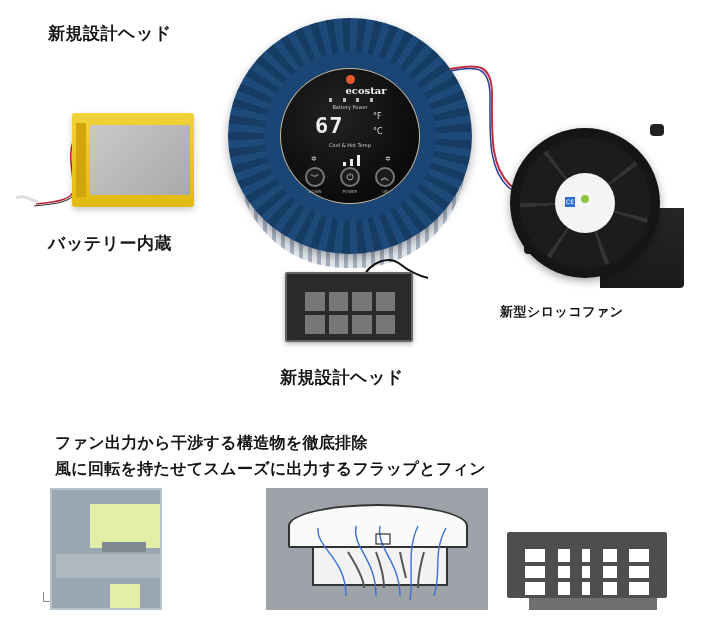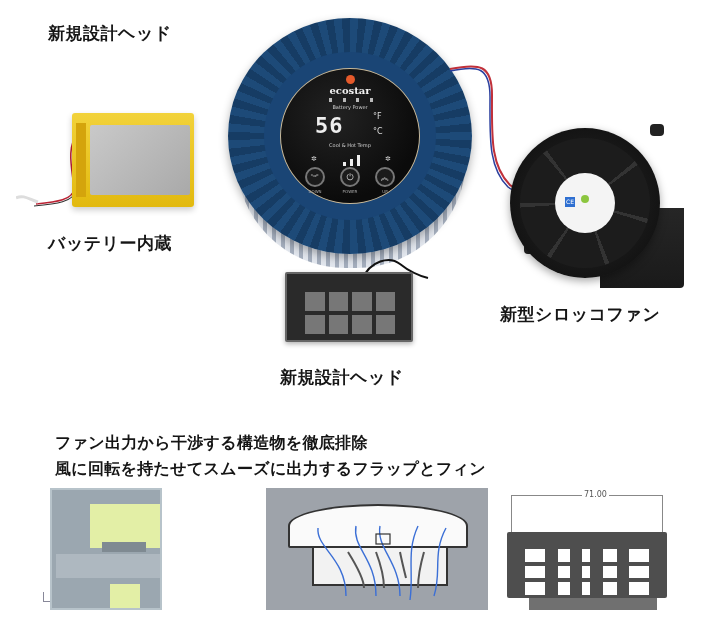--- a/index.html
+++ b/index.html
@@ -3,38 +3,38 @@
 <meta charset="utf-8">
 <style>
   * { box-sizing: border-box; margin: 0; padding: 0; }
   html, body { width: 712px; height: 627px; background: #ffffff; overflow: hidden; }
   body { position: relative; font-family: "DejaVu Sans", sans-serif; color: #111; }
 
   .label { position: absolute; font-weight: bold; color: #151515; white-space: nowrap; letter-spacing: 0.5px; }
   .lbl-head { left: 36px; top: 22px; font-size: 17px; margin-left: 12px; }
   .lbl-battery { left: 48px; top: 232px; font-size: 17px; }
   .lbl-flap { left: 280px; top: 366px; font-size: 17px; }
-  .lbl-fan { left: 500px; top: 303px; font-size: 17px; }
+  .lbl-fan { left: 500px; top: 303px; font-size: 13px; }
   .caption { position: absolute; left: 55px; font-size: 16px; font-weight: bold; color: #151515; white-space: nowrap; letter-spacing: 0.3px; }
   .cap1 { top: 433px; }
   .cap2 { top: 459px; }
 
   
   .battery { position: absolute; left: 72px; top: 113px; width: 122px; height: 94px; background: linear-gradient(180deg,#f2d23a,#e2b90f); border-radius: 3px; box-shadow: 0 3px 6px rgba(0,0,0,0.2); }
   .battery-face { position: absolute; left: 18px; top: 12px; width: 100px; height: 70px; background: linear-gradient(135deg,#c9c9c9,#a9a9a9); border-radius: 2px; }
   .battery-edge { position: absolute; left: 4px; top: 10px; width: 10px; height: 74px; background: #d4a40c; }
   .wire-batt { position: absolute; left: 16px; top: 128px; width: 70px; height: 80px; }
 
   
   .head { position: absolute; left: 228px; top: 18px; width: 244px; height: 250px; }
   .head-skirt { position: absolute; left: 8px; top: 110px; width: 230px; height: 140px; border-radius: 0 0 110px 110px; background: repeating-linear-gradient(90deg,#9aa5b6 0 4px,#dfe4ec 4px 9px); opacity: 0.9; }
   .head-ring { position: absolute; left: 0; top: 0; width: 244px; height: 236px; border-radius: 50%; background: repeating-conic-gradient(from 0deg,#1d4a78 0 4deg,#163c64 4deg 8deg); box-shadow: 0 4px 10px rgba(0,0,0,0.3); }
   .head-inner { position: absolute; left: 36px; top: 34px; width: 172px; height: 168px; border-radius: 50%; background: #1a4575; }
   .panel { position: absolute; left: 52px; top: 50px; width: 140px; height: 136px; border-radius: 50%; background: radial-gradient(circle at 40% 35%,#222 0,#0b0b0b 70%); border: 1px solid #c8b898; }
-  .brand { position: absolute; left: 0; width: 100%; top: 16px; text-align: center; color: #f1f1f1; font-family: "DejaVu Serif", serif; font-weight: bold; font-size: 10px; }
+  .brand { position: absolute; left: 16px; width: 100%; top: 16px; text-align: center; color: #f1f1f1; font-family: "DejaVu Serif", serif; font-weight: bold; font-size: 10px; }
   .brand-flower { position: absolute; left: 65px; top: 6px; width: 9px; height: 9px; border-radius: 50%; background: #e55a2b; }
   .batt-dots { position: absolute; left: 48px; top: 29px; width: 44px; display: flex; justify-content: space-between; }
   .batt-dots span { width: 3px; height: 4px; background: #bbb; }
   .batt-text { position: absolute; left: 0; width: 100%; top: 35px; text-align: center; color: #cfcfcf; font-size: 5px; }
   .digits { position: absolute; left: 34px; top: 44px; color: #eee; font-family: "DejaVu Sans Mono", monospace; font-size: 22px; font-weight: bold; letter-spacing: 1px; }
   .unit-f { position: absolute; left: 92px; top: 43px; color: #ddd; font-size: 8px; }
   .unit-c { position: absolute; left: 92px; top: 58px; color: #ddd; font-size: 8px; }
   .temp-text { position: absolute; left: 0; width: 100%; top: 73px; text-align: center; color: #cfcfcf; font-size: 5px; }
   .bars { position: absolute; left: 62px; top: 86px; display: flex; align-items: flex-end; gap: 4px; }
   .bars span { width: 3px; background: #eee; }
@@ -107,21 +107,21 @@
   <div class="panel">
     <div class="brand-flower"></div>
     <div class="brand">ecostar</div>
     <div class="batt-dots">
         <span></span>
         <span></span>
         <span></span>
         <span></span>
       </div>
     <div class="batt-text">Battery Power</div>
-    <div class="digits">56</div>
+    <div class="digits">67</div>
     <div class="unit-f">°F</div>
     <div class="unit-c">°C</div>
     <div class="temp-text">Cool &amp; Hot Temp</div>
     <div class="fan-sym" style="left:30px;top:86px;">✲</div>
     <div class="bars">
       <span style="height:4px"></span>
         <span style="height:7px"></span>
         <span style="height:11px"></span>
     </div>
     <div class="fan-sym" style="left:104px;top:86px;">✲</div>
@@ -199,23 +199,20 @@
       <path d="M82 64 C92 80,98 92,98 100"></path>
       <path d="M110 64 C116 80,118 90,118 100"></path>
       <path d="M134 64 C136 74,138 82,140 90"></path>
       <path d="M158 64 C154 78,152 90,152 100"></path>
     </g>
     <rect x="110" y="46" width="14" height="10" fill="none" stroke="#333" stroke-width="1.2"></rect>
   </svg>
 </div>
 
 <div class="diag3">
-  <div class="d3-dim-line">
-    <span class="d3-dim-text">71.00</span>
-  </div>
   <div class="d3-body"></div>
   <div class="d3-grid">
     <span></span>
       <span></span>
       <span></span>
       <span></span>
       <span></span>
     <span></span>
       <span></span>
       <span></span>

